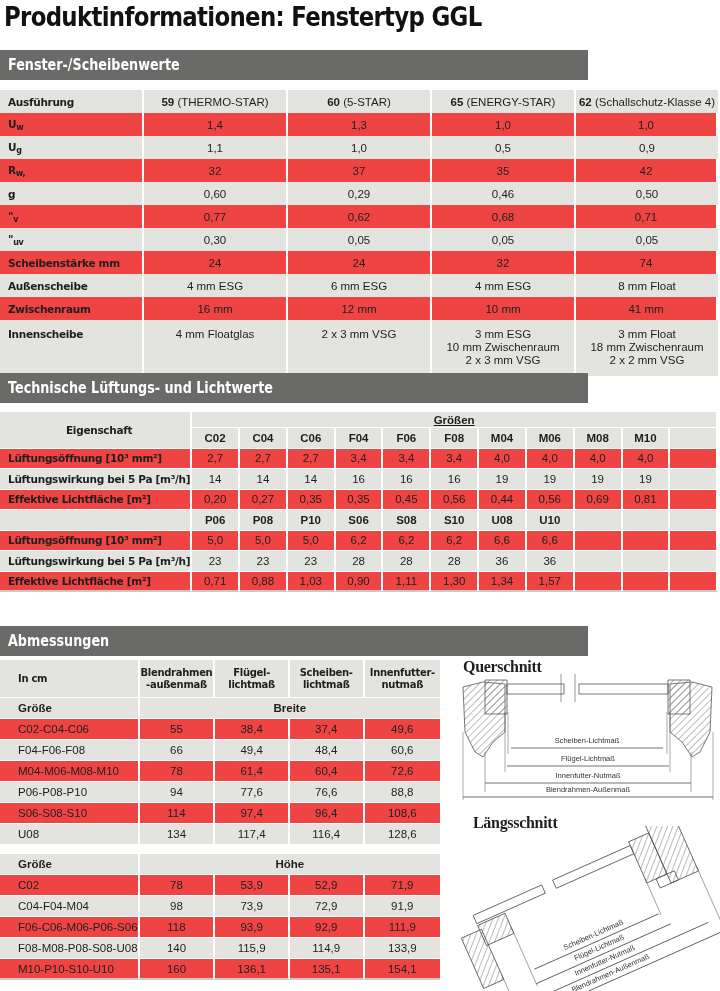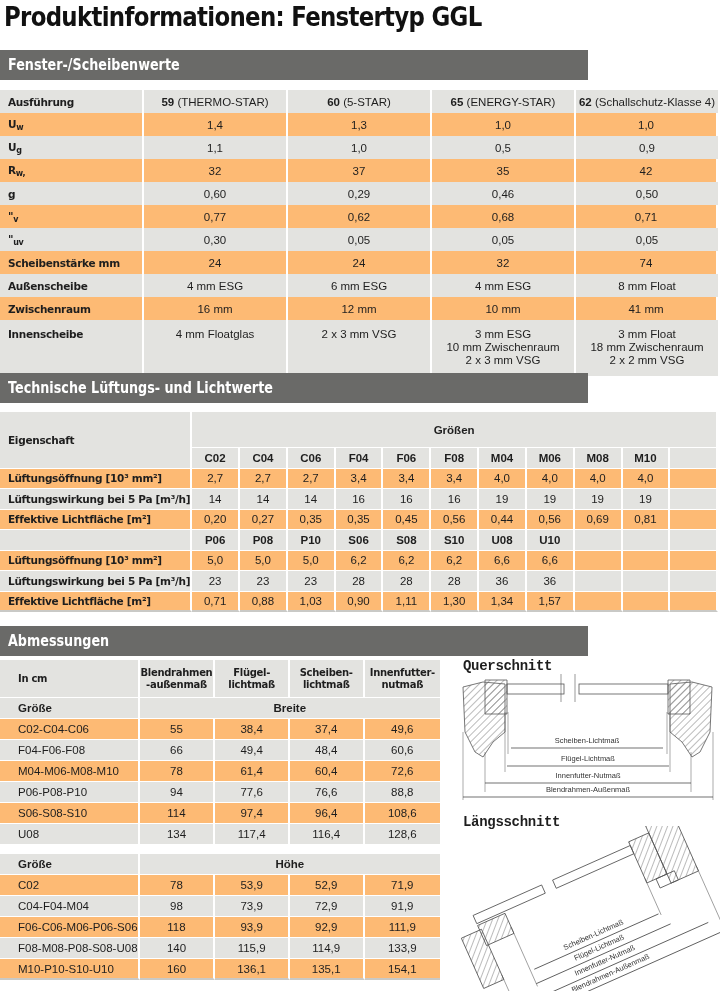--- a/index.html
+++ b/index.html
@@ -20,48 +20,48 @@
       font-family: "DejaVu Sans", sans-serif; font-weight: bold;
       font-size: 15px; line-height: 30px; padding-left: 8px;
       white-space: nowrap;
     }
     .section-bar span { display: inline-block; transform: scaleX(0.85); transform-origin: left center; }
 
     table { border-collapse: separate; border-spacing: 0; position: absolute; font-size: 11.5px; }
     td, th { font-weight: normal; text-align: center; vertical-align: middle; white-space: nowrap; }
     .lbl { text-align: left; font-weight: bold; padding-left: 8px; font-family: "DejaVu Sans", sans-serif; font-size: 10.5px; letter-spacing: -0.3px; }
     .g { background: #e3e3e0; }
-    .w { background: #fdba74; }
+    .w { background: #ef4444; }
     .b { font-weight: bold; }
 
     
     #t1 { left: 0; top: 90px; width: 718px; }
     #t1 td { height: 23px; border-right: 2px solid #fff; }
     #t1 td:last-child { border-right: none; }
     #t1 tr.w td { border-right: 2px solid #fff; }
     #t1 tr.tall td { height: 56px; vertical-align: top; padding-top: 8px; line-height: 13px; }
     #t1 .sub { font-size: 8px; vertical-align: -2px; }
 
     
     #t2 { left: 0; top: 412px; width: 718px; }
     #t2 td { height: 20.5px; border-right: 2px solid #fff; border-bottom: 1px solid #fff; }
     #t2 td.lbl { border-right: 2px solid #fff; }
     #t2 tr.last td { border-bottom: 2px solid #c9c9c6; }
-    #t2 .grp { font-weight: bold; height: 36px; }
+    #t2 .grp { font-weight: bold; height: 16px; text-decoration: underline; }
 
     
     #t3 { left: 0; top: 660px; width: 440px; }
     #t3 td { height: 21px; border-right: 2px solid #fff; border-bottom: 1px solid #fff; }
     #t3 td:last-child { border-right: none; }
     #t3 tr.hdr td { height: 38px; font-weight: bold; font-family: "DejaVu Sans", sans-serif; font-size: 10px; line-height: 12px; letter-spacing: -0.3px; }
     #t3 td.sz { text-align: left; padding-left: 18px; }
     #t3 tr.spacer td { height: 9px; background: #fff; }
     #t3 tr.last td { border-bottom: 2px solid #c9c9c6; }
 
-    .diag-label { position: absolute; font-family: Liberation Mono, monospace; font-weight: bold; font-size: 14px; letter-spacing: -0.3px; }
+    .diag-label { position: absolute; font-family: Liberation Serif, serif; font-weight: bold; font-size: 16px; letter-spacing: -0.3px; }
     svg text { font-family: "Liberation Sans", sans-serif; }
   </style>
 </head>
 <body>
 
 <div class="page-title">Produktinformationen: Fenstertyp GGL</div>
 
 <div class="section-bar" style="top:50px;">
   <span>Fenster-/Scheibenwerte</span>
 </div>
@@ -181,21 +181,21 @@
       <col style="width:48px">
     <col style="width:48px">
       <col style="width:48px">
       <col style="width:48px">
       <col style="width:48px">
       <col style="width:48px">
     <col style="width:48px">
   </colgroup>
   <tbody id="t2-body">
       <tr>
-        <td class="lbl g" rowspan="2" style="vertical-align:middle;">Eigenschaft</td>
+        <td class="lbl g" rowspan="2" style="vertical-align:middle;text-align:center;">Eigenschaft</td>
         <td class="g grp" colspan="11">Größen</td>
       </tr>
       <tr class="g">
         <td class="b">C02</td>
         <td class="b">C04</td>
         <td class="b">C06</td>
         <td class="b">F04</td>
         <td class="b">F06</td>
         <td class="b">F08</td>
         <td class="b">M04</td>
@@ -459,21 +459,21 @@
   <line x1="56" y1="76" x2="208" y2="76" stroke="#333" stroke-width="0.7"></line>
   <text x="132" y="71" font-size="7.5" text-anchor="middle" fill="#333">Scheiben-Lichtmaß</text>
   <line x1="52" y1="94" x2="214" y2="94" stroke="#333" stroke-width="0.7"></line>
   <text x="133" y="89" font-size="7.5" text-anchor="middle" fill="#333">Flügel-Lichtmaß</text>
   <line x1="30" y1="111" x2="236" y2="111" stroke="#333" stroke-width="0.7"></line>
   <text x="133" y="106" font-size="7.5" text-anchor="middle" fill="#333">Innenfutter-Nutmaß</text>
   <line x1="8" y1="125" x2="258" y2="125" stroke="#333" stroke-width="0.7"></line>
   <text x="133" y="120" font-size="7.5" text-anchor="middle" fill="#333">Blendrahmen-Außenmaß</text>
 </svg>
 
-<div class="diag-label" style="left:463px; top:814px;">Längsschnitt</div>
+<div class="diag-label" style="left:473px; top:814px;">Längsschnitt</div>
 <svg style="position:absolute; left:455px; top:826px;" width="265" height="165" viewBox="0 0 265 165">
   <g transform="rotate(-24 130 90)">
 
     <rect x="8" y="60" width="22" height="55" fill="url(#hatch)" stroke="#555" stroke-width="0.8"></rect>
     <rect x="28" y="55" width="30" height="22" fill="url(#hatch)" stroke="#555" stroke-width="0.8"></rect>
 
     <rect x="28" y="44" width="75" height="9" fill="none" stroke="#555" stroke-width="0.8"></rect>
     <rect x="115" y="44" width="85" height="9" fill="none" stroke="#555" stroke-width="0.8"></rect>
 
     <rect x="200" y="40" width="22" height="45" fill="url(#hatch)" stroke="#555" stroke-width="0.8"></rect>

